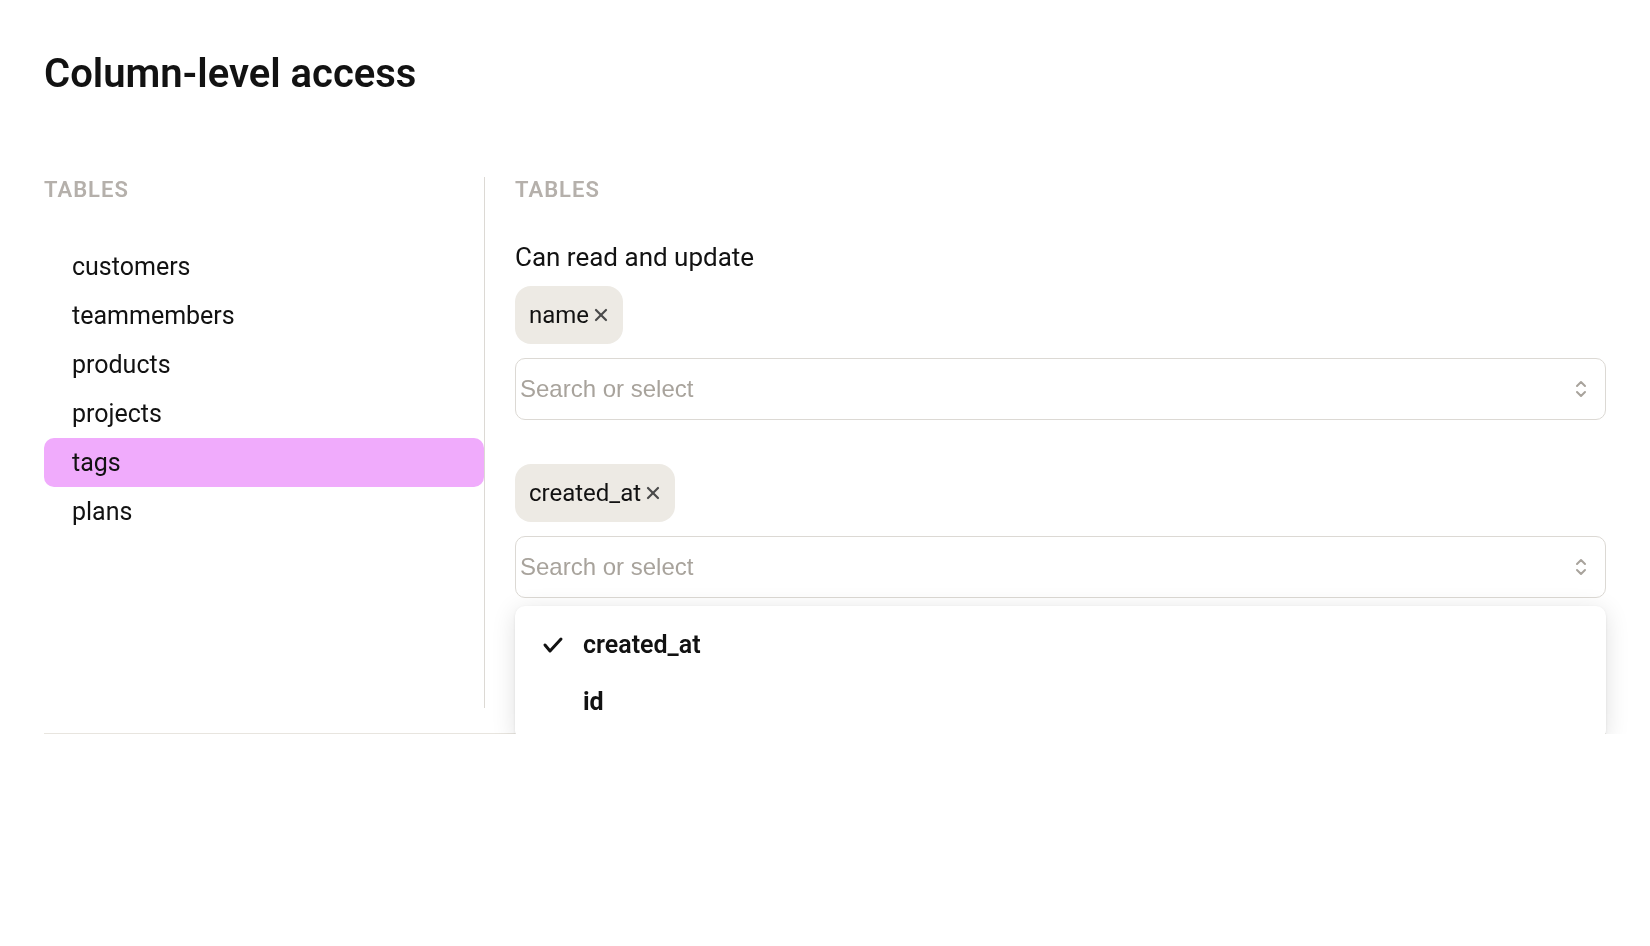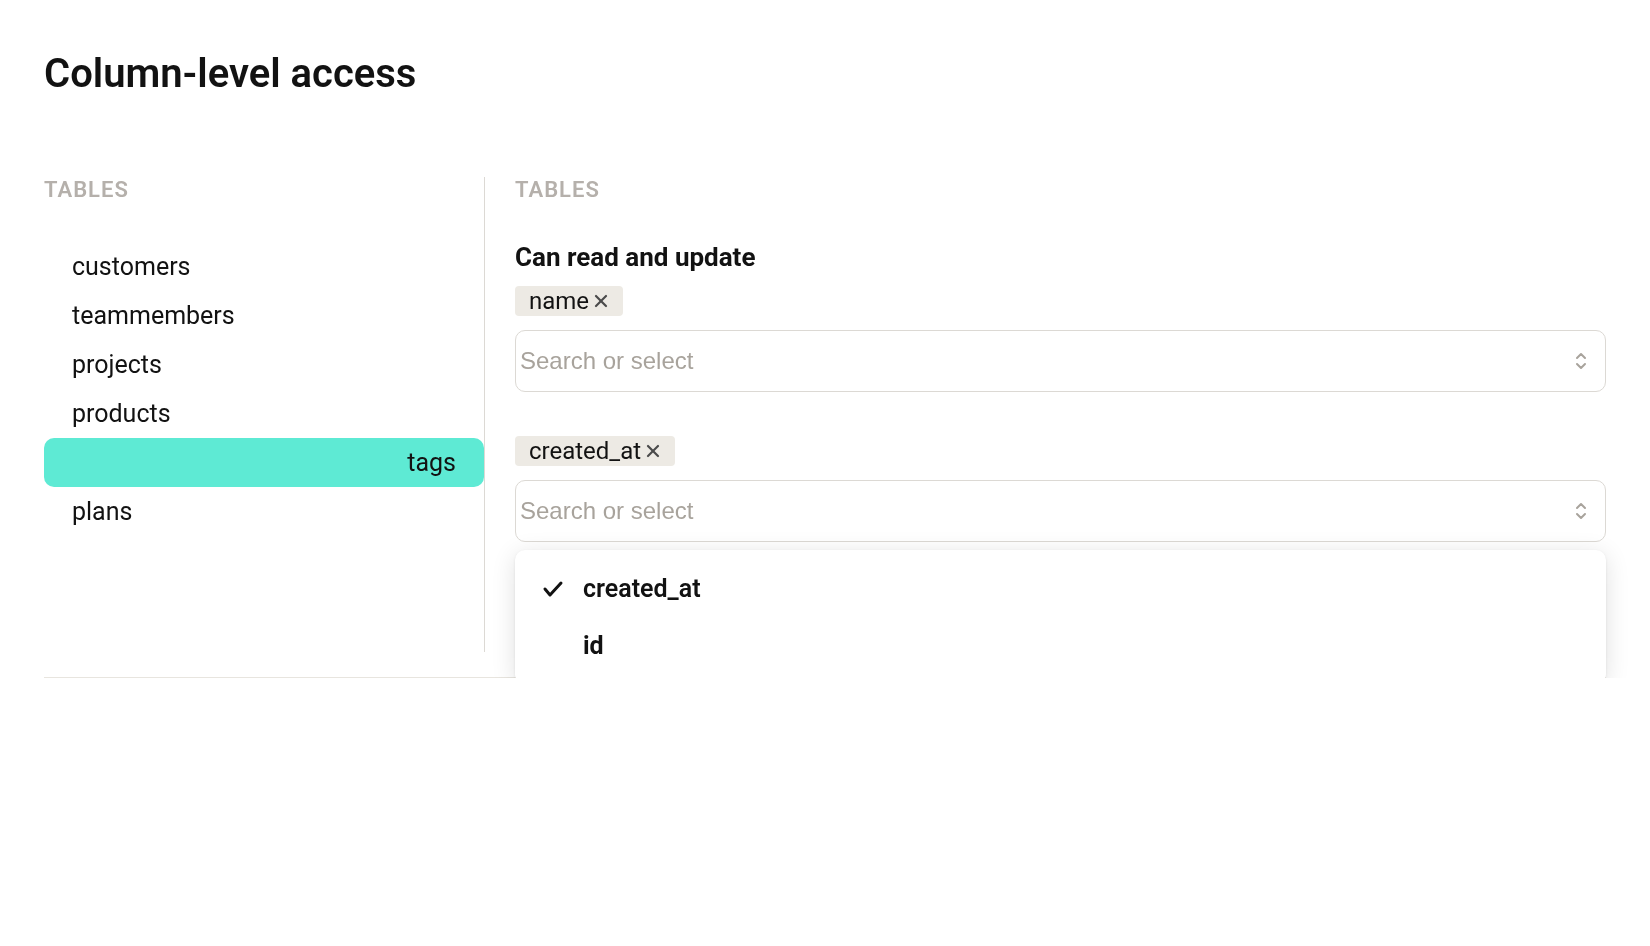--- a/index.html
+++ b/index.html
@@ -38,56 +38,55 @@
     }
     .table-item {
       font-size: 25px;
       color: #121212;
       padding: 10px 28px;
       border-radius: 10px;
       cursor: pointer;
       font-weight: 400;
     }
     .table-item.selected {
-      background: #5eead4;
-      text-align: right;
+      background: #f0abfc;
     }
     .divider {
       width: 1px;
       background: #dcd9d4;
       margin-right: 30px;
       flex-shrink: 0;
       align-self: stretch;
     }
     .main {
       flex: 1;
       position: relative;
       padding-bottom: 80px;
     }
     .permission-group {
       margin-bottom: 30px;
     }
     .permission-label {
       font-size: 26px;
       color: #121212;
       margin-bottom: 14px;
-      font-weight: 700;
+      font-weight: 400;
     }
     .tags-row {
       display: flex;
       flex-wrap: wrap;
       gap: 8px;
       margin-bottom: 14px;
     }
     .tag {
       display: inline-flex;
       align-items: center;
       background: #edeae4;
-      border-radius: 4px;
-      padding: 1px 14px;
+      border-radius: 16px;
+      padding: 15px 14px;
       font-size: 24px;
       color: #121212;
       gap: 4px;
     }
     .tag-remove {
       cursor: pointer;
       display: inline-flex;
       align-items: center;
       justify-content: center;
       color: #4a4a4a;
@@ -175,22 +174,22 @@
 
 <h1 class="page-title">Column-level access</h1>
 
 <div class="content">
 
   <aside class="sidebar">
     <div class="section-heading">TABLES</div>
     <ul class="table-list">
       <li class="table-item">customers</li>
       <li class="table-item">teammembers</li>
+      <li class="table-item">products</li>
       <li class="table-item">projects</li>
-      <li class="table-item">products</li>
       <li class="table-item selected">tags</li>
       <li class="table-item">plans</li>
     </ul>
   </aside>
 
   <div class="divider"></div>
 
   <main class="main">
     <div class="section-heading">TABLES</div>
 

